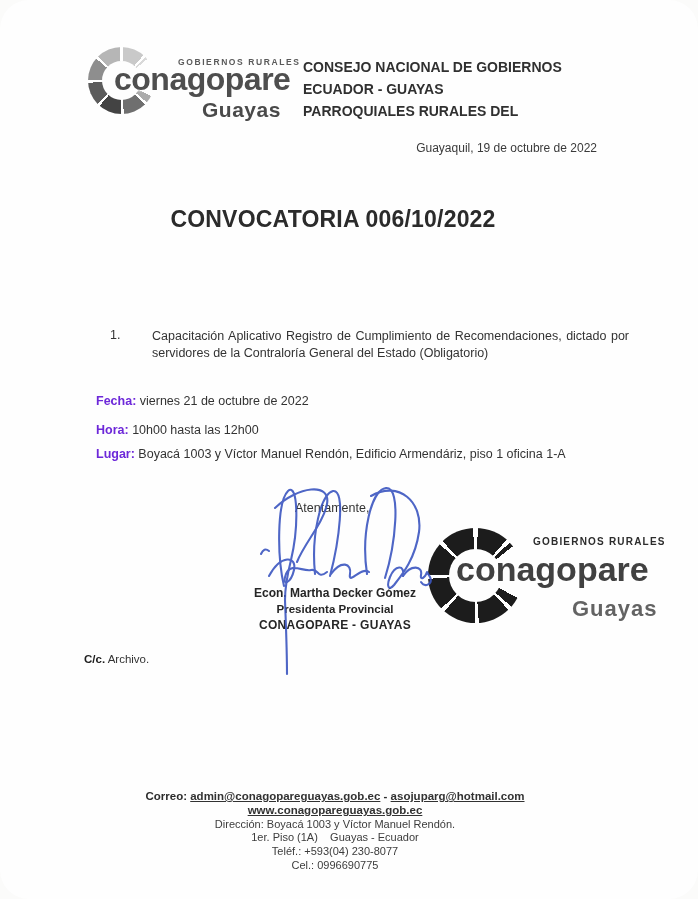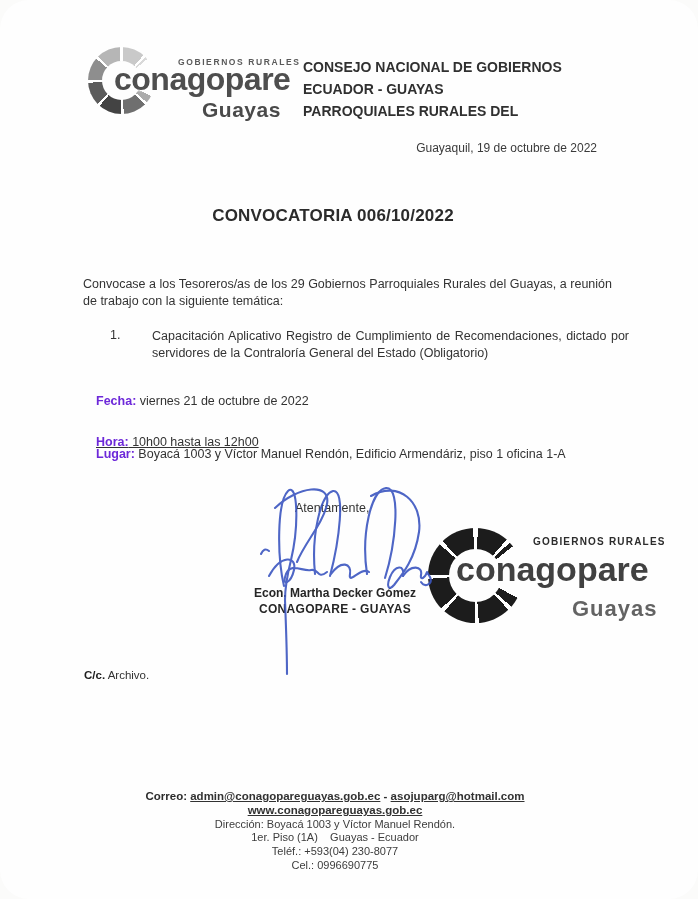--- a/index.html
+++ b/index.html
@@ -51,35 +51,35 @@
     position:absolute; left:303px; top:56px; width:298px; text-align:left;
     font-size:14px; font-weight:bold; line-height:22px; color:#303030;
   }
   .date-line {
     position:absolute; right:101px; top:141px; font-size:12px; color:#3a3a3a; white-space:nowrap;
   }
 
   
   .doc-title {
     position:absolute; left:68px; top:206px; width:530px; text-align:center;
-    font-size:17px; font-weight:bold; letter-spacing:0.2px; color:#2b2b2b;
+    font-size:23px; font-weight:bold; letter-spacing:0.2px; color:#2b2b2b;
   }
   .intro {
     position:absolute; left:83px; top:276px; width:529px;
     font-size:12.5px; line-height:16.5px; text-align:justify; color:#333;
   }
   .agenda-item { position:absolute; left:110px; top:328px; width:502px; }
   .agenda-num { position:absolute; left:0; top:0; font-size:12.5px; color:#333; }
   .agenda-text {
     position:absolute; left:42px; top:0; width:477px;
     font-size:12.5px; line-height:16.5px; text-align:justify; color:#333;
   }
   .detail-row { position:absolute; left:83px; width:529px; font-size:12.5px; color:#333; white-space:nowrap; }
   .detail-row b { color:#6d28d9;margin-left:13px; }
-  .row-fecha { top:394px; } .row-hora { top:435px;text-decoration:underline; } .row-lugar { top:447px; }
+  .row-fecha { top:394px; } .row-hora { top:423px; } .row-lugar { top:447px; }
 
   .closing { position:absolute; left:295px; top:501px; font-size:12.5px; color:#333; }
 
   .signer {
     position:absolute; left:235px; top:585px; width:200px; text-align:center; color:#262626;
   }
   .signer .name { font-size:12px; font-weight:bold; line-height:16px; }
   .signer .role { font-size:11.5px; font-weight:bold; line-height:16px; }
   .signer .org  { font-size:12px; font-weight:bold; letter-spacing:0.3px; line-height:16px; }
 
@@ -111,21 +111,21 @@
   .stamp-brand {
     position:absolute; left:32px; top:30px; font-size:34px; font-weight:bold;
     letter-spacing:0px; color:#414141; white-space:nowrap;
     text-shadow:0 0 3px #fefefe, 0 0 3px #fefefe;
   }
   .stamp-region {
     position:absolute; left:148px; top:76px; font-size:22px; font-weight:bold;
     color:#636363; letter-spacing:1px; white-space:nowrap;
   }
 
-  .cc-line { position:absolute; left:84px; top:653px; font-size:11.5px; color:#333;margin-top:16px; }
+  .cc-line { position:absolute; left:84px; top:653px; font-size:11.5px; color:#333; }
   .cc-line b { color:#1d1d1d; }
 
   
   .footer { position:absolute; left:60px; top:790px; width:550px; text-align:center; color:#3c3c3c; }
   .f-row { line-height:13.8px; font-size:11px; }
   .f-link { font-weight:bold; text-decoration:underline; color:#323232; }
   .f-bold { font-weight:bold; color:#2c2c2c; }
   .f-www { font-size:11.5px; }
   .f-correo { font-size:11.5px; }
 </style>
@@ -147,41 +147,41 @@
   <div class="org-block">
     <div>CONSEJO NACIONAL DE GOBIERNOS</div>
     <div>ECUADOR - GUAYAS</div>
     <div>PARROQUIALES RURALES DEL</div>
   </div>
 
   <div class="date-line">Guayaquil, 19 de octubre de 2022</div>
 
   <div class="doc-title">CONVOCATORIA 006/10/2022</div>
 
-  <div class="intro">Convocase a los Tesoreros/as de los 29 Gobiernos Parroquiales Rurales del Guayas, a reunión de trabajo con la siguiente temática:</div>
 
   <div class="agenda-item">
     <span class="agenda-num">1.</span>
     <span class="agenda-text">Capacitación Aplicativo Registro de Cumplimiento de Recomendaciones, dictado por servidores de la Contraloría General del Estado (Obligatorio)</span>
   </div>
 
   <div class="detail-row row-fecha">
     <b>Fecha:</b><span> viernes 21 de octubre de 2022</span>
   </div>
   <div class="detail-row row-hora">
     <b>Hora:</b><span> 10h00 hasta las 12h00</span>
   </div>
   <div class="detail-row row-lugar">
     <b>Lugar:</b><span> Boyacá 1003 y Víctor Manuel Rendón, Edificio Armendáriz, piso 1 oficina 1-A</span>
   </div>
 
   <div class="closing">Atentamente,</div>
 
   <div class="signer">
     <div class="name">Econ. Martha Decker Gómez</div>
+    <div class="role">Presidenta Provincial</div>
     <div class="org">CONAGOPARE - GUAYAS</div>
   </div>
 
   <svg class="signature-svg" viewBox="0 0 192 200">
     <g fill="none" stroke="#3c56c0" stroke-width="2.1" stroke-linecap="round" stroke-linejoin="round" opacity="0.9">
       <path d="M 8 76 q 3 -7 8 -3"></path>
       <path d="M 31 108 C 24 78 24 24 35 13 C 45 4 46 48 38 82 C 34 98 32 112 32 122 C 33 150 34 172 34 196"></path>
       <path d="M 22 30 C 45 8 78 4 74 26 C 70 46 52 64 44 84"></path>
       <path d="M 16 98 C 28 76 44 78 41 92 C 38 105 28 110 33 96 C 38 84 50 94 58 92 C 66 90 64 102 74 94"></path>
       <path d="M 62 96 C 58 56 68 16 80 13 C 93 11 86 64 77 98"></path>

